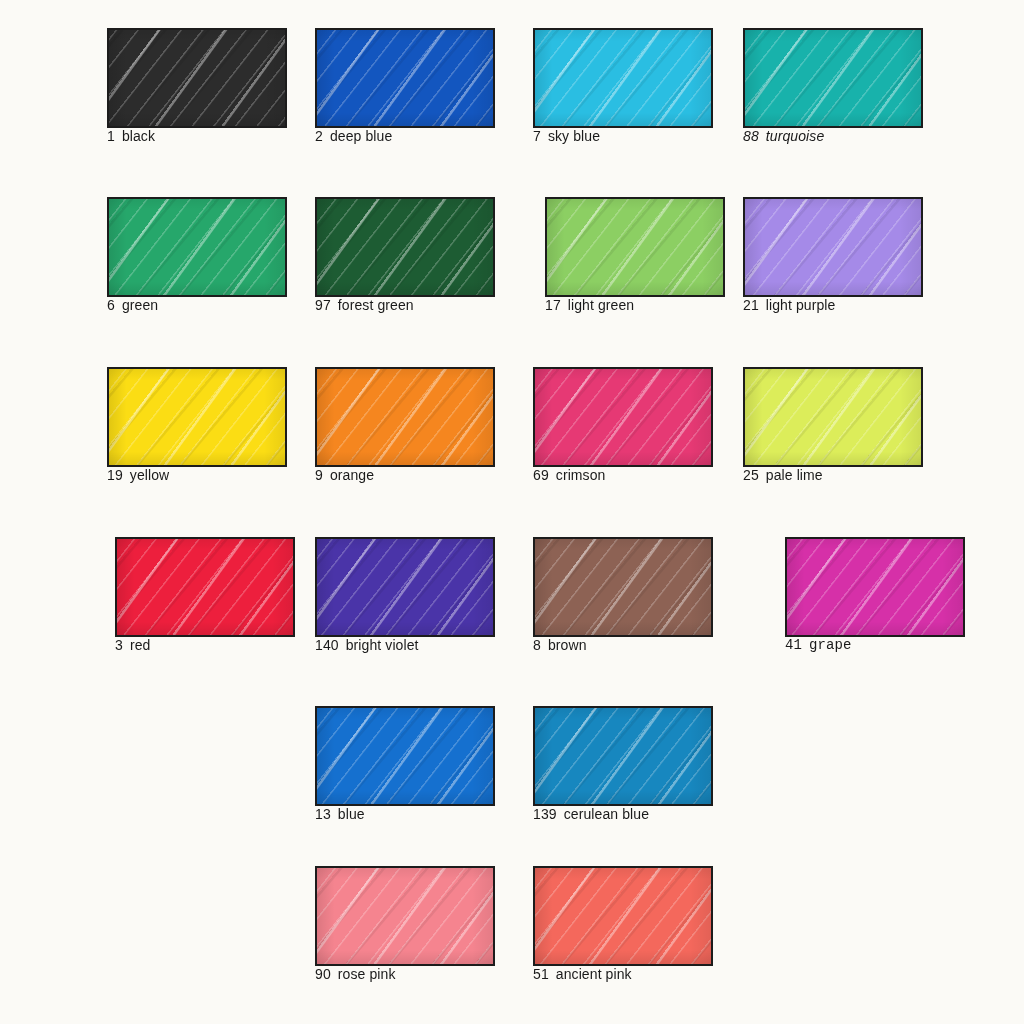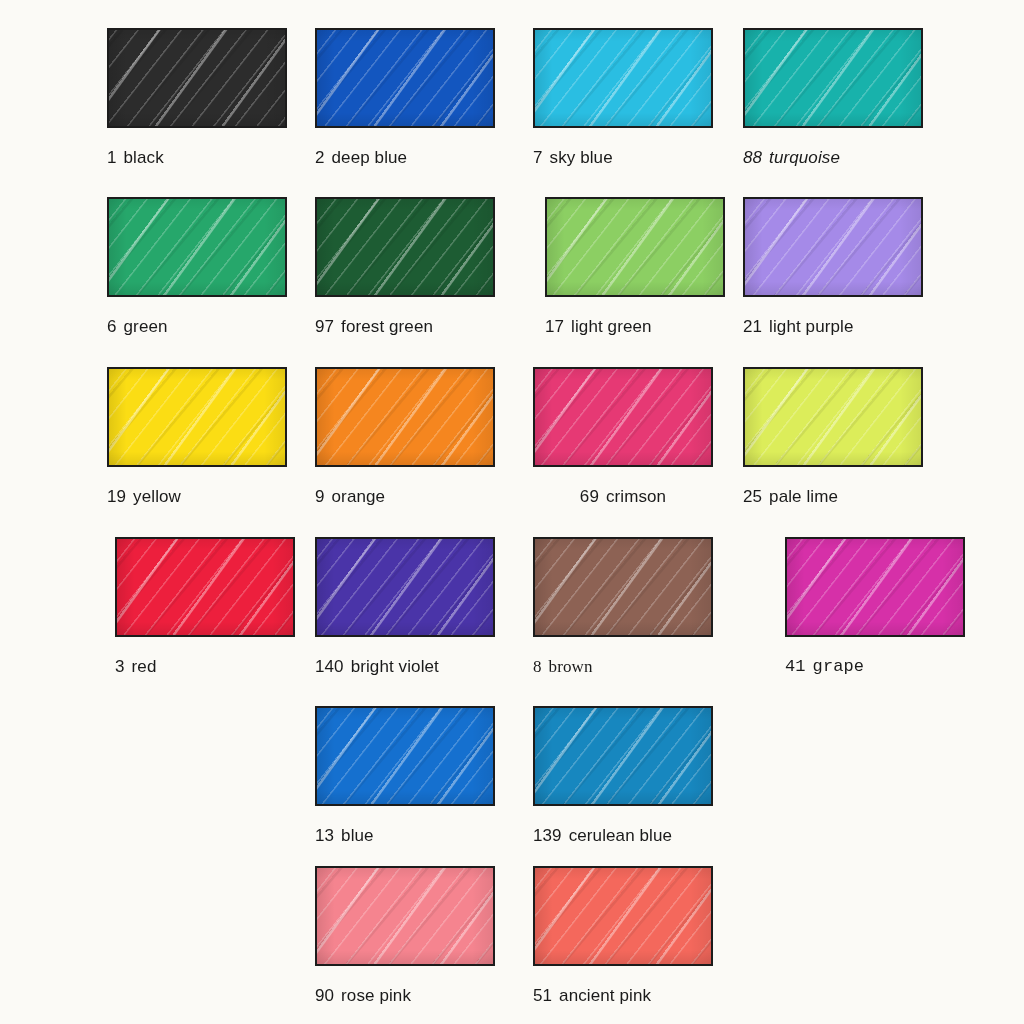--- a/index.html
+++ b/index.html
@@ -80,22 +80,22 @@
   .swatch-edge {
     position: absolute;
     inset: 0;
     background:
       linear-gradient(to right, rgba(0,0,0,0.10), rgba(0,0,0,0) 10%, rgba(0,0,0,0) 88%, rgba(0,0,0,0.07)),
       linear-gradient(to bottom, rgba(0,0,0,0.06), rgba(0,0,0,0) 12%, rgba(0,0,0,0) 86%, rgba(0,0,0,0.09));
     pointer-events: none;
   }
 
   .swatch-label {
-    margin-top: 20px;
-    font-size: 17px;
+    margin-top: 0;
+    font-size: 14px;
     color: #1a1a1a;
     white-space: nowrap;
     letter-spacing: 0.1px;
   }
   .swatch-code {
     margin-right: 7px;
   }
 </style>
 </head>
 <body>
@@ -174,21 +174,21 @@
       <div class="swatch-label"><span class="swatch-code">19</span><span class="swatch-name">yellow</span></div>
     </div>
     <div class="swatch-cell" style="left: 315px; top: 367px;">
       <div class="swatch-box">
         <div class="swatch-ink" style="background: rgb(245, 134, 31);"></div>
         <div class="swatch-streaks" style="transform: translate(5px, -4px);"></div>
         <div class="swatch-edge"></div>
       </div>
       <div class="swatch-label"><span class="swatch-code">9</span><span class="swatch-name">orange</span></div>
     </div>
-    <div class="swatch-cell" style="left: 533px; top: 367px; text-align: center;">
+    <div class="swatch-cell" style="left: 533px; top: 367px;">
       <div class="swatch-box">
         <div class="swatch-ink" style="background: rgb(230, 57, 116);"></div>
         <div class="swatch-streaks" style="transform: translate(-1px, 1px);"></div>
         <div class="swatch-edge"></div>
       </div>
       <div class="swatch-label"><span class="swatch-code">69</span><span class="swatch-name">crimson</span></div>
     </div>
     <div class="swatch-cell" style="left: 743px; top: 367px;">
       <div class="swatch-box">
         <div class="swatch-ink" style="background: rgb(220, 237, 90);"></div>
@@ -206,21 +206,21 @@
       <div class="swatch-label"><span class="swatch-code">3</span><span class="swatch-name">red</span></div>
     </div>
     <div class="swatch-cell" style="left: 315px; top: 537px;">
       <div class="swatch-box">
         <div class="swatch-ink" style="background: rgb(74, 52, 168);"></div>
         <div class="swatch-streaks" style="transform: translate(-6px, 5px);"></div>
         <div class="swatch-edge"></div>
       </div>
       <div class="swatch-label"><span class="swatch-code">140</span><span class="swatch-name">bright violet</span></div>
     </div>
-    <div class="swatch-cell" style="left: 533px; top: 537px; font-family: Liberation Serif, serif;">
+    <div class="swatch-cell" style="left: 533px; top: 537px;">
       <div class="swatch-box">
         <div class="swatch-ink" style="background: rgb(141, 98, 84);"></div>
         <div class="swatch-streaks" style="transform: translate(1px, -1px);"></div>
         <div class="swatch-edge"></div>
       </div>
       <div class="swatch-label"><span class="swatch-code">8</span><span class="swatch-name">brown</span></div>
     </div>
     <div class="swatch-cell" style="left: 785px; top: 537px; font-family: Liberation Mono, monospace;">
       <div class="swatch-box">
         <div class="swatch-ink" style="background: rgb(214, 48, 168);"></div>

